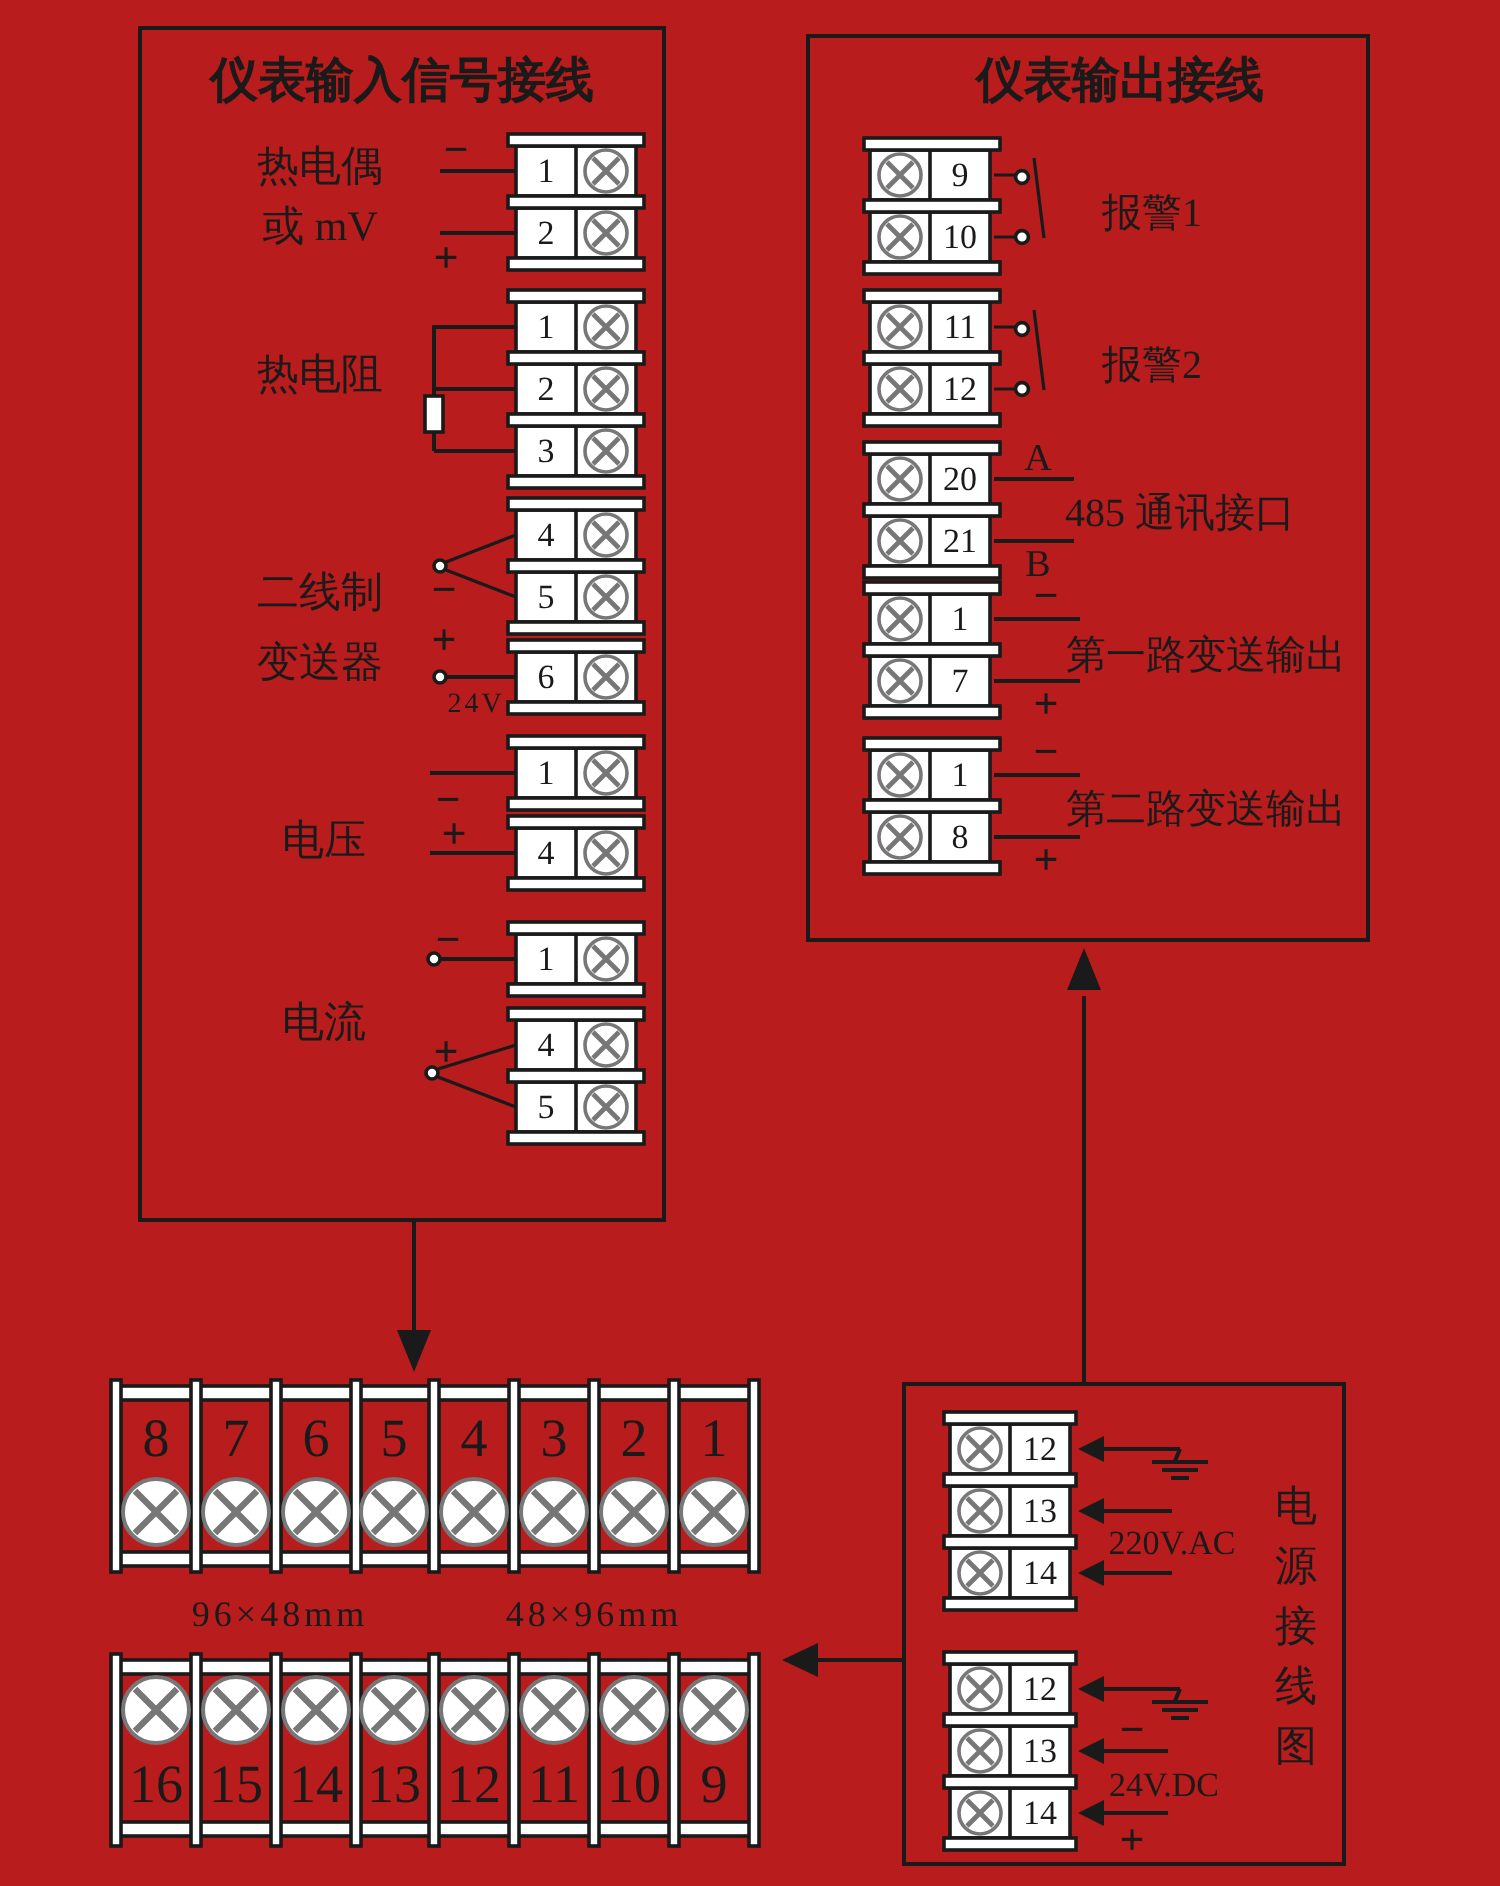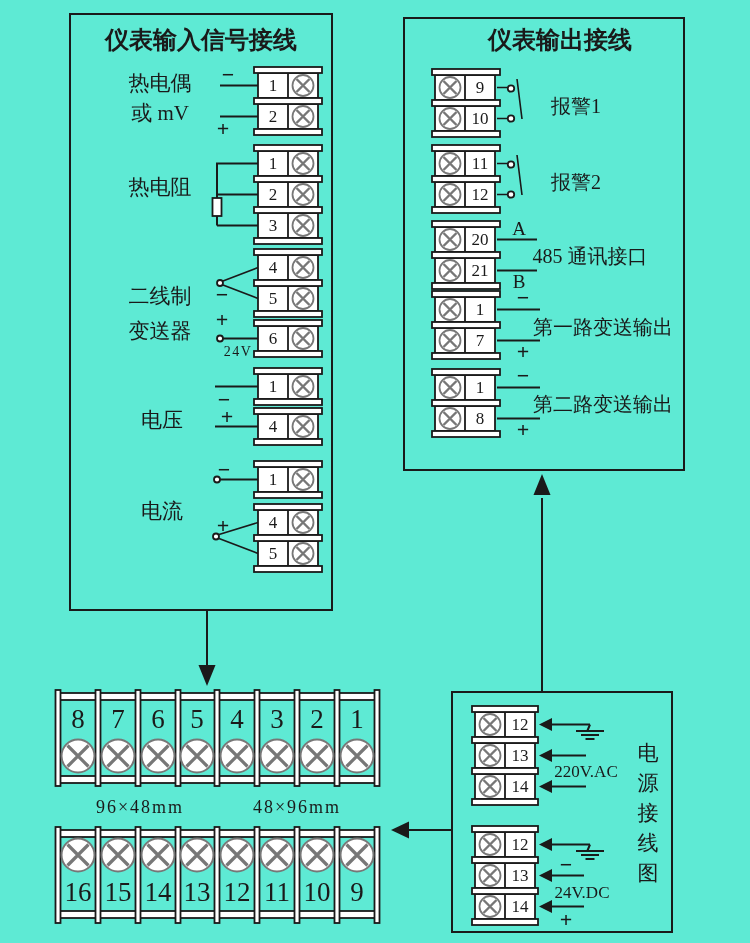--- a/index.html
+++ b/index.html
@@ -1,16 +1,16 @@
 <!DOCTYPE html>
 <html><head>
 <meta charset="utf-8">
 <style>
   html,body{margin:0;padding:0;background:#fff;}
-  .stage{position:relative;width:750px;height:943px;background:#5eead4;overflow:hidden;}
+  .stage{position:relative;width:750px;height:943px;background:#b91c1c;overflow:hidden;}
   svg{display:block;}
   svg text{font-family:"Liberation Serif","DejaVu Serif",serif;fill:#1a1a1a;}
   .ttl{font-size:24px;font-weight:bold;text-anchor:middle;}
   .lbl{font-size:21px;text-anchor:middle;}
   .lbl2{font-size:20px;text-anchor:middle;}
   .num{font-size:17px;text-anchor:middle;}
   .bignum{font-size:27px;text-anchor:middle;}
   .ab{font-size:19px;text-anchor:middle;}
   .sgn{font-size:22px;font-weight:bold;text-anchor:middle;}
   .sm{font-size:14px;text-anchor:middle;letter-spacing:1.5px;}

